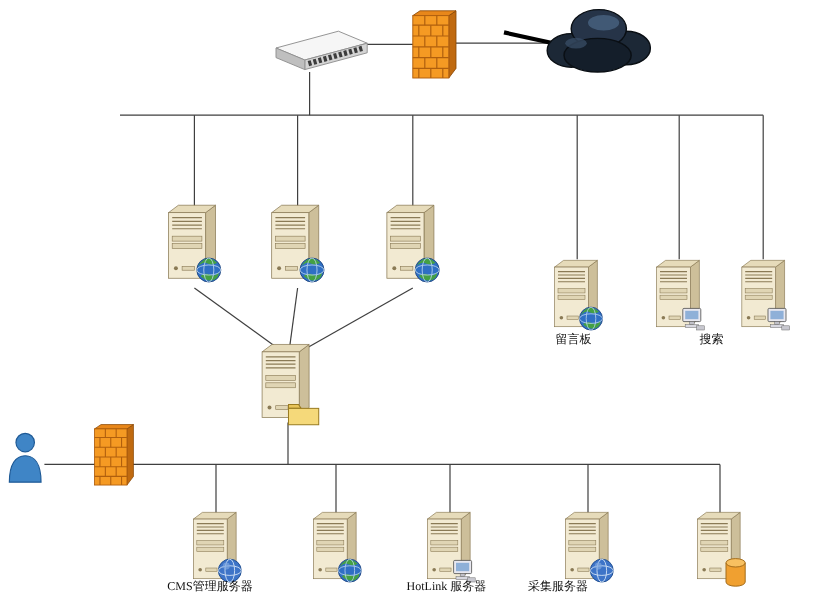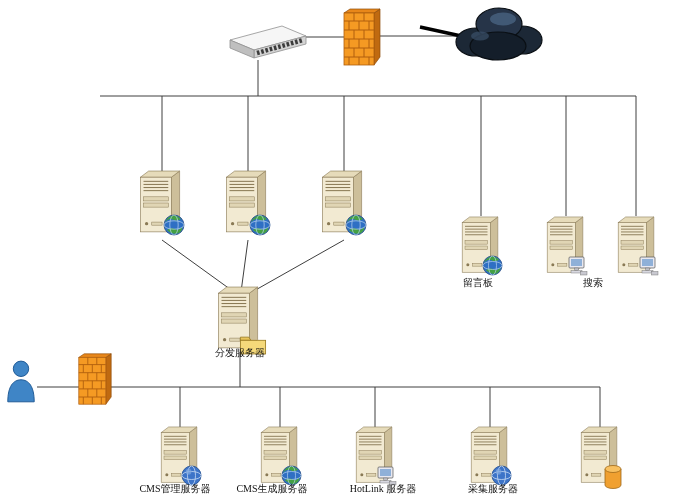--- a/index.html
+++ b/index.html
@@ -194,21 +194,20 @@
       <use href="#sym-globe" x="30" y="46" width="22" height="22"></use>
     </svg>
   </div>
 
   <div class="node" style="left:211px;top:284px;">
     <svg width="58" height="72" viewBox="0 0 58 72">
       <use href="#sym-server" x="4" y="2" width="46" height="66"></use>
       <use href="#sym-folder" x="28" y="50" width="28" height="21"></use>
     </svg>
   </div>
-  <div class="lbl" style="left:180px;top:346px;width:120px;">分发服务器</div>
 
   <div class="node" style="left:455px;top:214px;">
     <svg width="52" height="66" viewBox="0 0 52 66">
       <use href="#sym-server" x="4" y="2" width="42" height="60"></use>
       <use href="#sym-globe" x="27" y="41" width="21" height="21"></use>
     </svg>
   </div>
   <div class="lbl" style="left:418px;top:276px;width:120px;">留言板</div>
 
   <div class="node" style="left:540px;top:214px;">
@@ -244,37 +243,36 @@
     </svg>
   </div>
   <div class="lbl" style="left:110px;top:482px;width:130px;">CMS管理服务器</div>
 
   <div class="node" style="left:254px;top:424px;">
     <svg width="52" height="66" viewBox="0 0 52 66">
       <use href="#sym-server" x="4" y="2" width="42" height="60"></use>
       <use href="#sym-globe" x="27" y="41" width="21" height="21"></use>
     </svg>
   </div>
-  <div class="lbl" style="left:207px;top:482px;width:130px;">CMS生成服务器</div>
 
   <div class="node" style="left:349px;top:424px;">
     <svg width="52" height="66" viewBox="0 0 52 66">
       <use href="#sym-server" x="4" y="2" width="42" height="60"></use>
       <use href="#sym-monitor" x="27" y="41" width="22" height="22"></use>
     </svg>
   </div>
-  <div class="lbl" style="left:318px;top:482px;width:130px;">HotLink 服务器</div>
+  <div class="lbl" style="left:307px;top:482px;width:130px;">HotLink 服务器</div>
 
   <div class="node" style="left:464px;top:424px;">
     <svg width="52" height="66" viewBox="0 0 52 66">
       <use href="#sym-server" x="4" y="2" width="42" height="60"></use>
       <use href="#sym-sphere" x="27" y="41" width="21" height="21"></use>
     </svg>
   </div>
-  <div class="lbl" style="left:428px;top:482px;width:130px;">采集服务器</div>
+  <div class="lbl" style="left:400px;top:482px;width:130px;">采集服务器</div>
 
   <div class="node" style="left:574px;top:424px;">
     <svg width="52" height="66" viewBox="0 0 52 66">
       <use href="#sym-server" x="4" y="2" width="42" height="60"></use>
       <use href="#sym-db" x="29" y="40" width="20" height="26"></use>
     </svg>
   </div>
 
 </div>
 

